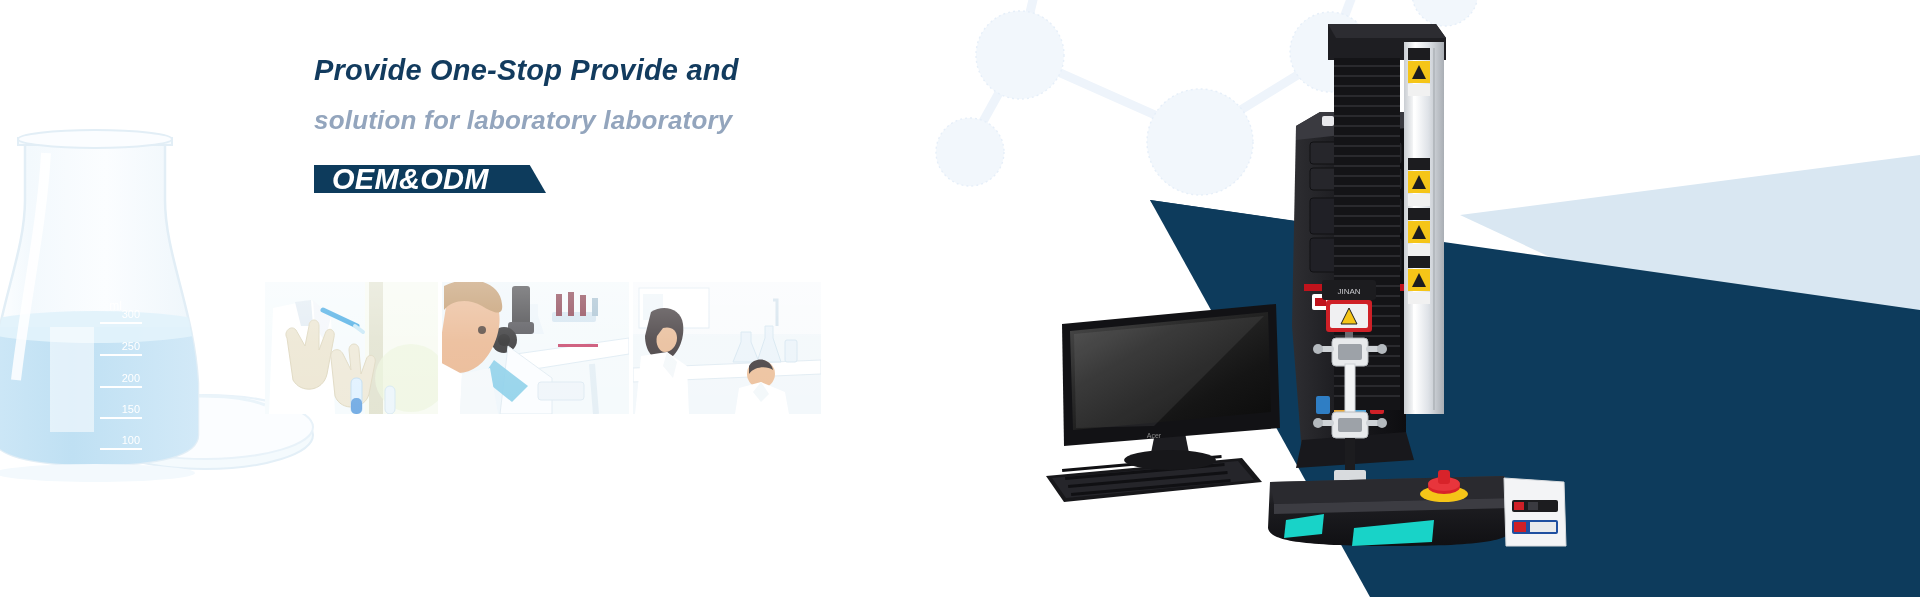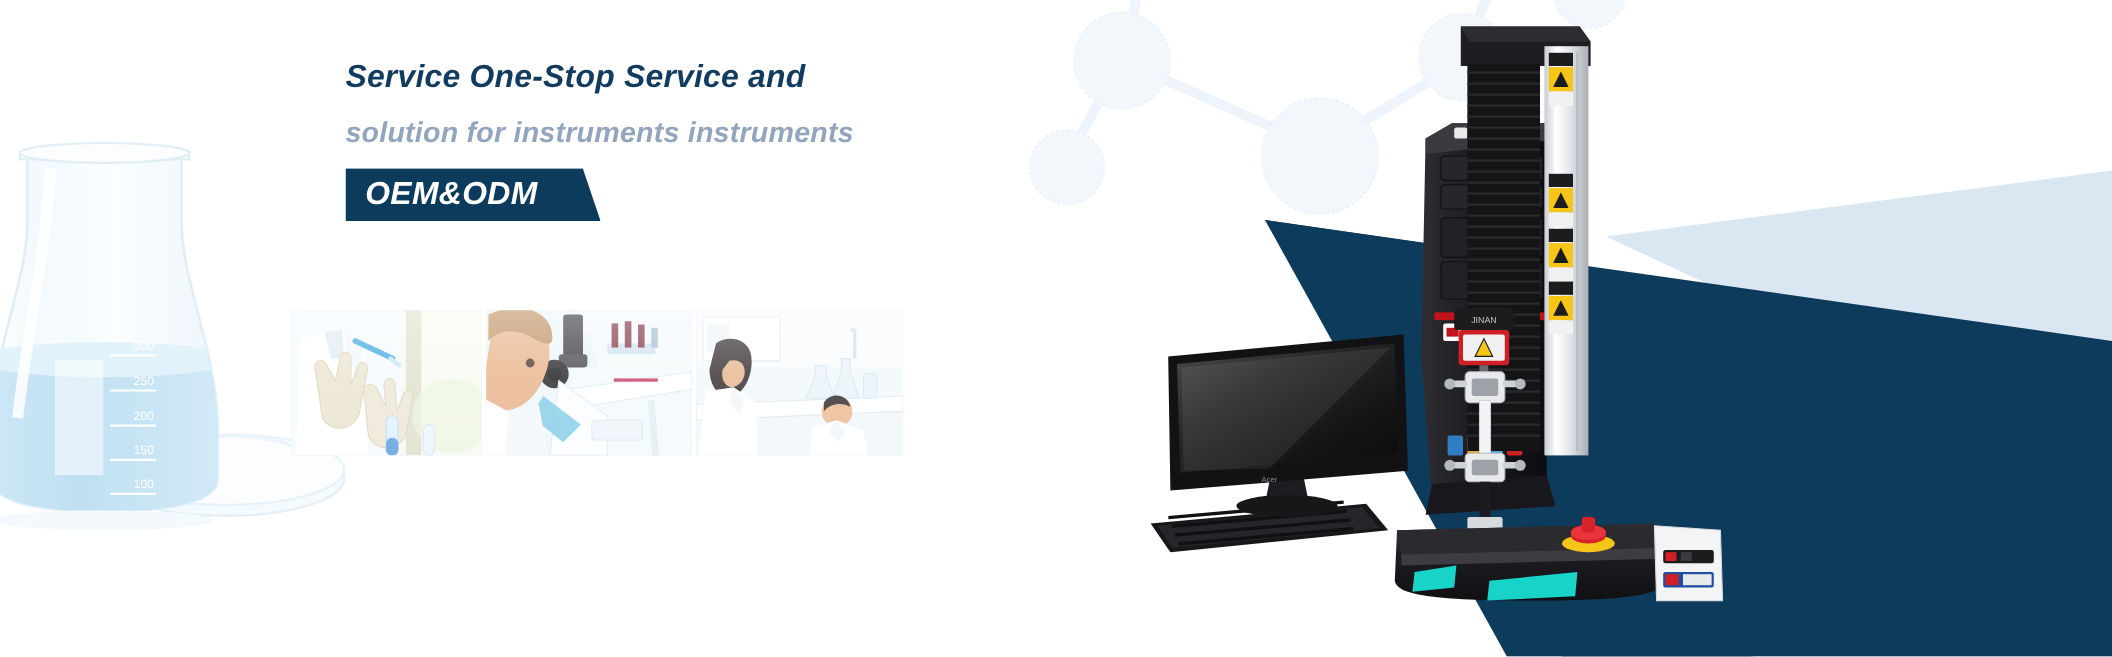--- a/index.html
+++ b/index.html
@@ -54,22 +54,22 @@
     font-size:26px;
     font-weight:bold;
     font-style:italic;
     color:#93a5bd;
     letter-spacing:.2px;
     line-height:1.0;
     white-space:nowrap;
   }
   .tagwrap{
     position:relative;
-    margin-top:20px;
-    width:232px;height:48px;
+    margin-top:32px;
+    width:232px;height:28px;
   }
   .tagshape{
     position:absolute;inset:0;
     background:#0d3b5c;
     clip-path:polygon(0 0, 93% 0, 100% 100%, 0 100%);
   }
   .tagtext{
     position:absolute;
     left:18px;top:50%;
     transform:translateY(-50%);
@@ -215,22 +215,22 @@
         </g>
 
         <rect x="60" y="222" width="44" height="105" fill="#ffffff" opacity=".55"></rect>
       </g>
 
       <ellipse cx="105" cy="368" rx="100" ry="9" fill="#f3f9fd"></ellipse>
     </svg>
   </div>
 
   <div class="copy">
-    <div class="line1">Service One-Stop Service and</div>
-    <div class="line2">solution for instruments instruments</div>
+    <div class="line1">Provide One-Stop Provide and</div>
+    <div class="line2">solution for laboratory laboratory</div>
     <div class="tagwrap">
       <div class="tagshape"></div>
       <div class="tagtext">OEM&amp;ODM</div>
     </div>
   </div>
 
   <div class="photostrip">
 
     <div class="photo p1">
       <svg width="173" height="132" viewBox="0 0 173 132" aria-hidden="true">

